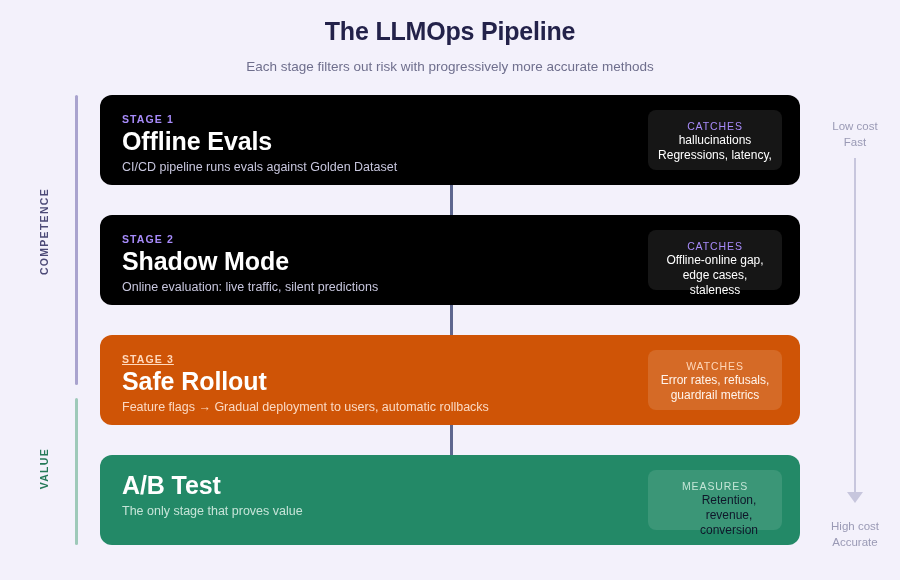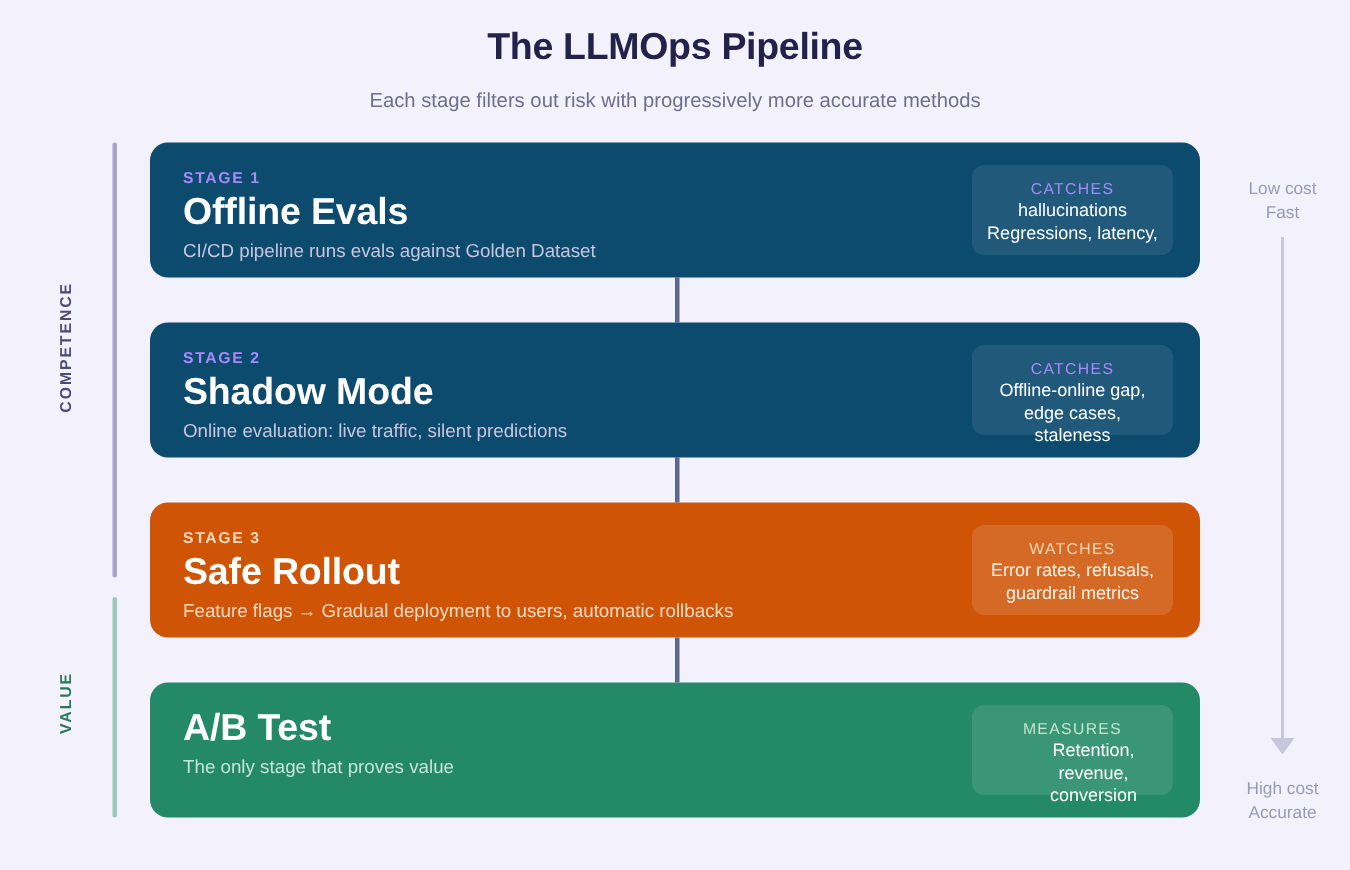--- a/index.html
+++ b/index.html
@@ -50,33 +50,33 @@
     position: relative;
     height: 90px;
     border-radius: 12px;
     box-sizing: border-box;
     padding: 18px 22px 0 22px;
     margin-bottom: 30px;
     overflow: hidden;
   }
   .card:last-child { margin-bottom: 0; }
 
-  .card-dark   { background: #0c4a6e; }
+  .card-dark   { background: #000000; }
   .card-orange { background: #cf5406; }
   .card-green  { background: #238967; }
 
   .stage-label {
     font-size: 10.5px;
     font-weight: bold;
     letter-spacing: 1.1px;
     line-height: 13px;
     margin-bottom: 3px;
   }
   .card-dark   .stage-label { color: #a78bfa; }
-  .card-orange .stage-label { color: #ffd9bd; }
+  .card-orange .stage-label { color: #ffd9bd; text-decoration: underline; }
   .card-green  .stage-label { color: #b6e3d0; }
 
   .stage-title {
     font-size: 25px;
     font-weight: bold;
     color: #ffffff;
     line-height: 24px;
     letter-spacing: -0.1px;
     margin-bottom: 6px;
   }
@@ -113,21 +113,21 @@
   .card-orange .badge-label { color: #ffd7b9; }
   .card-green  .badge-label { color: #c3e5d6; }
 
   .badge-text {
     font-size: 12px;
     line-height: 15px;
     color: #ffffff;
     padding: 0 8px;
   }
   .card-orange .badge-text { color: #fff4ec; }
-  .card-green  .badge-text { color: #ffffff; padding-left: 36px; }
+  .card-green  .badge-text { color: #0f172a; padding-left: 36px; }
 
   
   .connector {
     position: absolute;
     left: 450px;
     width: 3px;
     background: #5e678f;
     z-index: 0;
   }
   .conn-1 { top: 185px; height: 30px; }

